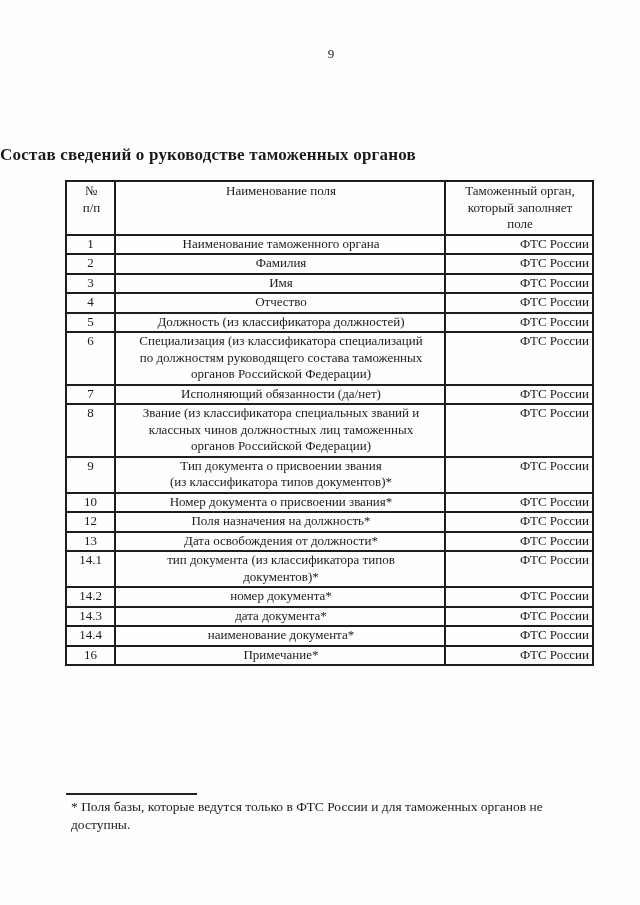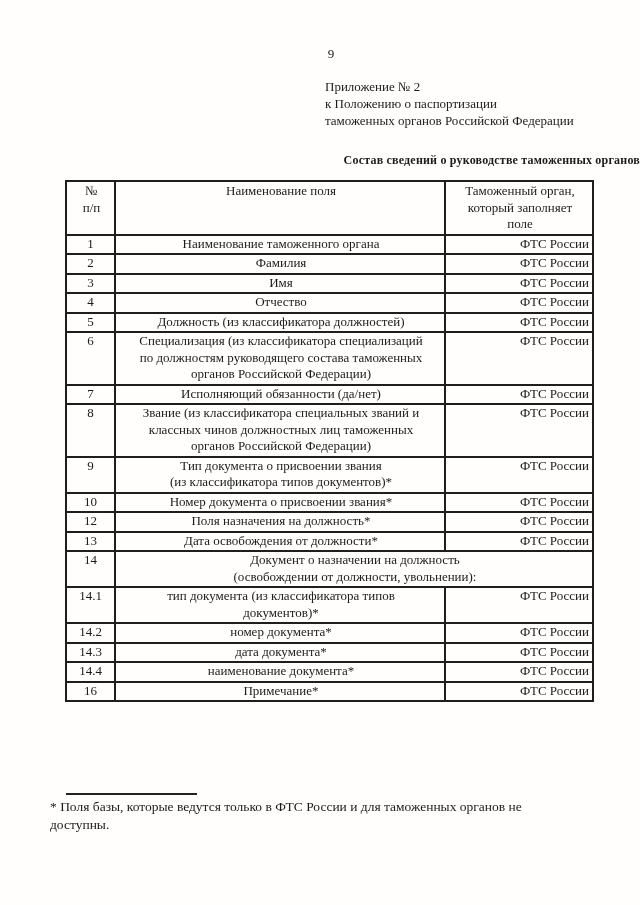--- a/index.html
+++ b/index.html
@@ -28,26 +28,26 @@
   .appendix {
     position: absolute;
     top: 78px;
     left: 325px;
     font-size: 13px;
     line-height: 17px;
     white-space: pre-line;
   }
   .doc-title {
     position: absolute;
-    top: 153px;
+    top: 145px;
     left: 0;
     width: 100%;
-    text-align: right;
+    text-align: left;
     font-weight: bold;
-    font-size: 12px;
+    font-size: 17px;
     letter-spacing: 0.2px;
   }
   table.fields-table {
     position: absolute;
     top: 180px;
     left: 65px;
     width: 527px;
     border-collapse: collapse;
     table-layout: fixed;
     font-size: 13px;
@@ -84,37 +84,34 @@
     position: absolute;
     top: 793px;
     left: 66px;
     width: 131px;
     height: 0;
     border-top: 2px solid #222222;
   }
   .footnote {
     position: absolute;
     top: 798px;
-    left: 50px;
+    left: 71px;
     width: 530px;
     font-size: 13.5px;
     line-height: 18px;
     white-space: pre-line;
   }
 </style>
 </head>
 <body>
 
 <div class="page">
 
   <div class="page-number">9</div>
 
-  <div class="appendix">Приложение № 2
-к Положению о паспортизации
-таможенных органов Российской Федерации</div>
 
   <div class="doc-title">Состав сведений о руководстве таможенных органов</div>
 
   <table class="fields-table">
     <colgroup>
       <col class="col-num">
       <col class="col-field">
       <col class="col-org">
     </colgroup>
     <thead>
@@ -187,25 +184,20 @@
         <td class="cell-num">12</td>
         <td class="cell-field">Поля назначения на должность*</td>
         <td class="cell-org">ФТС России</td>
       </tr>
       <tr>
         <td class="cell-num">13</td>
         <td class="cell-field">Дата освобождения от должности*</td>
         <td class="cell-org">ФТС России</td>
       </tr>
       <tr>
-        <td class="cell-num">14</td>
-        <td class="cell-field" colspan="2">Документ о назначении на должность
-(освобождении от должности, увольнении):</td>
-      </tr>
-      <tr>
         <td class="cell-num">14.1</td>
         <td class="cell-field">тип документа (из классификатора типов
 документов)*</td>
         <td class="cell-org">ФТС России</td>
       </tr>
       <tr>
         <td class="cell-num">14.2</td>
         <td class="cell-field">номер документа*</td>
         <td class="cell-org">ФТС России</td>
       </tr>

